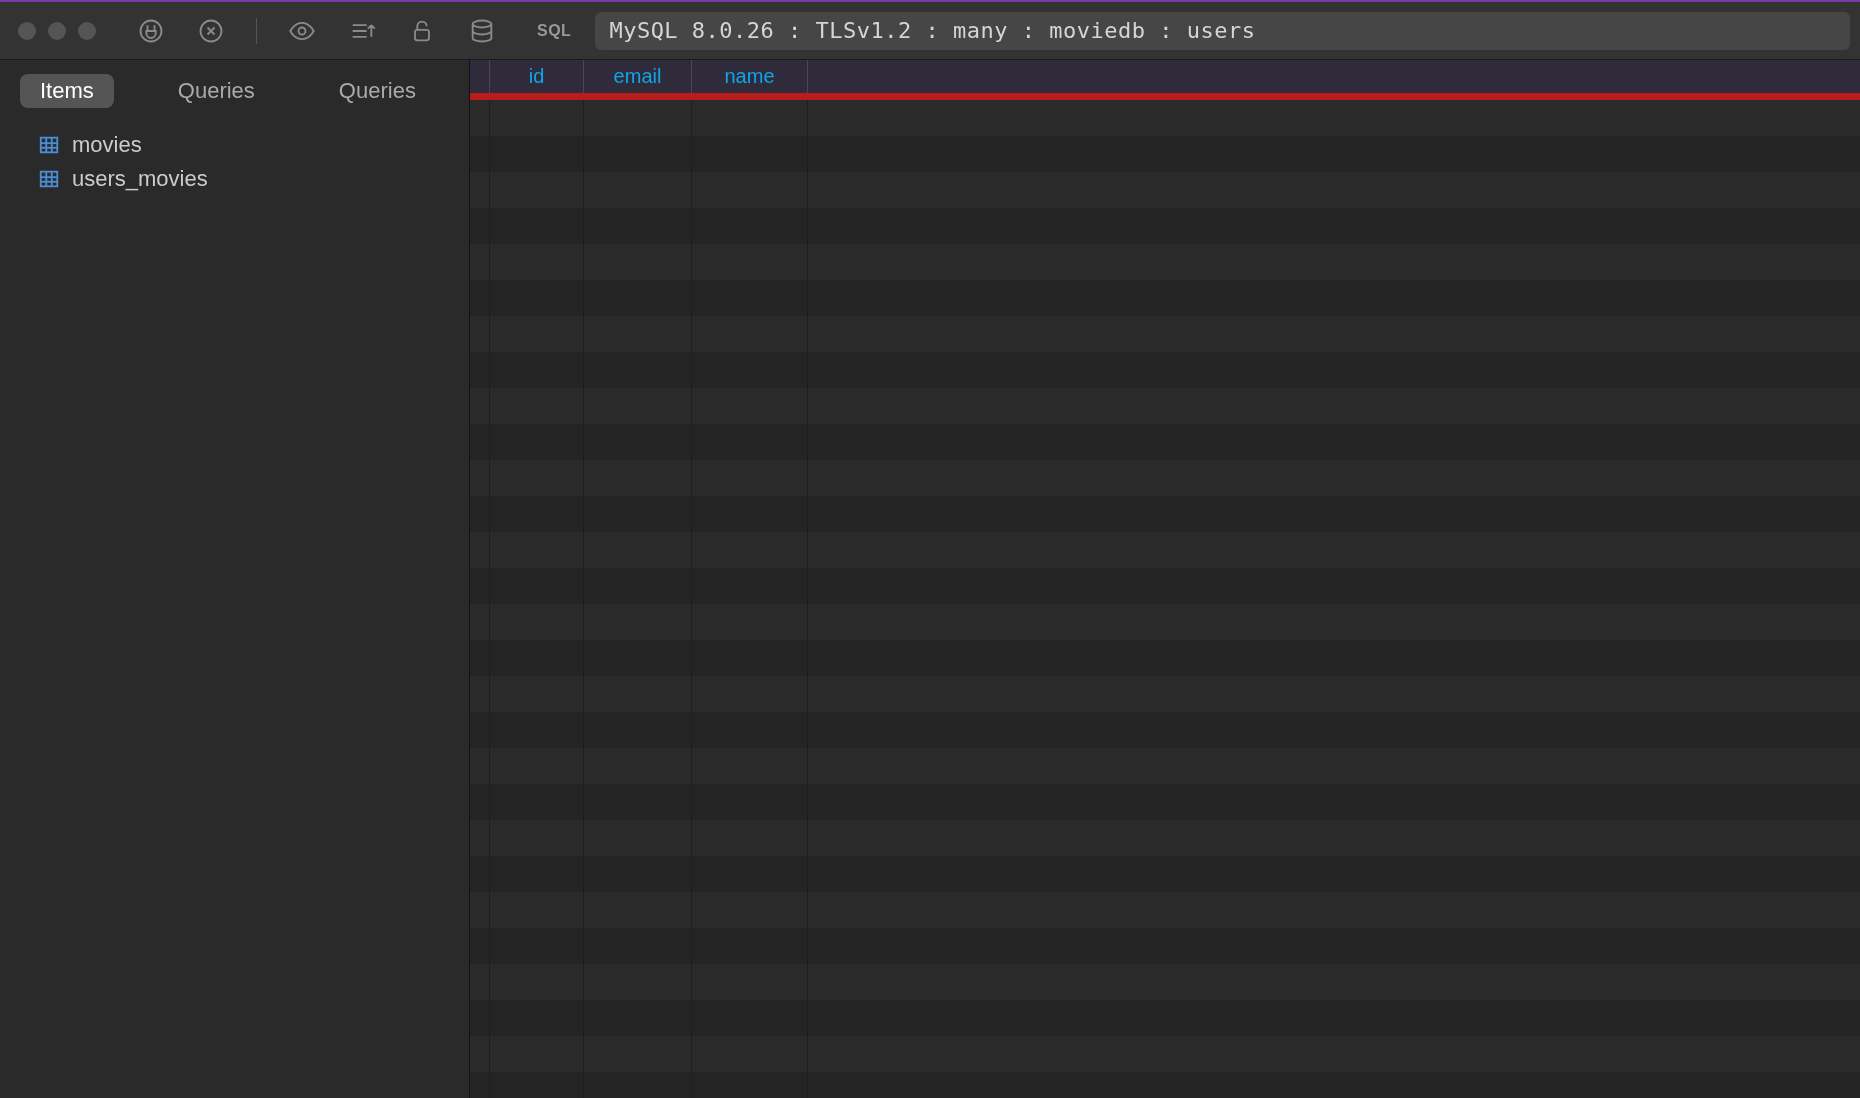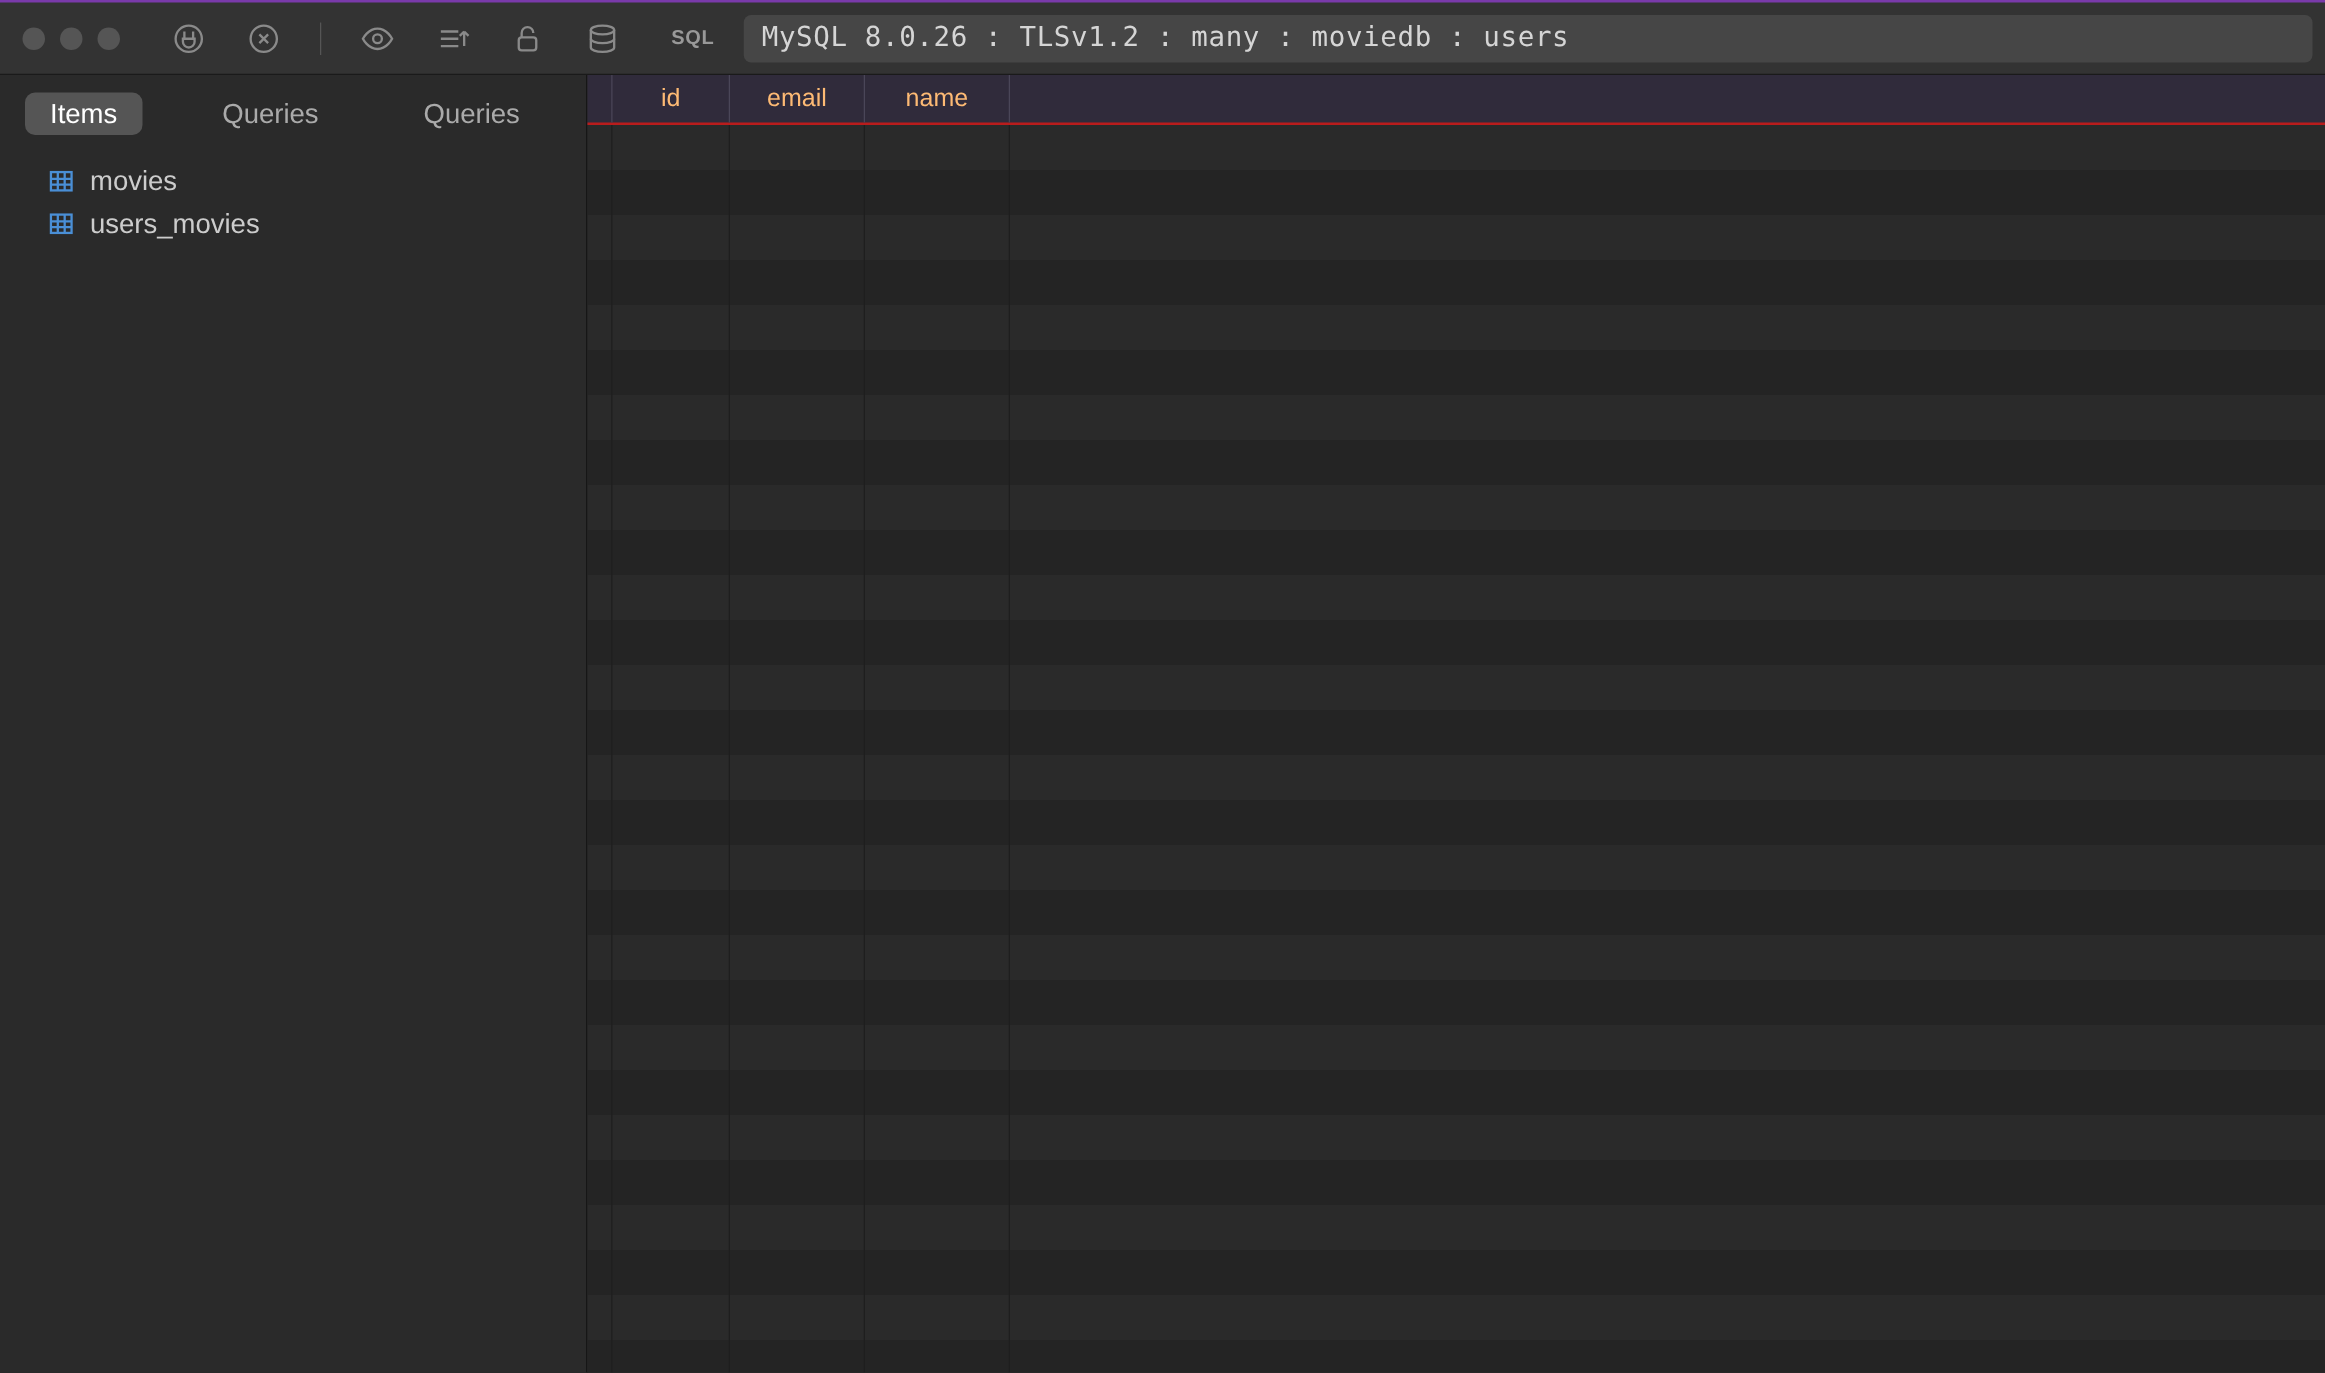--- a/index.html
+++ b/index.html
@@ -48,21 +48,21 @@
   .chev svg { width:16px; height:16px; stroke:#ccc; fill:none; stroke-width:2;}
   .tree-children { }
   .tree-item { display:flex; align-items:center; gap:12px; padding: 4px 0 4px 38px; cursor:pointer; height:34px;}
   .tree-item.selected { background:#4a4a4a; }
   .table-icon { width:22px; height:22px; display:inline-flex; }
   .table-icon svg { width:22px; height:22px; }
 
   .content { flex:1; background:#2a2a2a; display:flex; flex-direction:column; }
   .grid-header {
     height:40px; background:#302b3b; display:flex; align-items:stretch;
-    border-bottom:2px solid #b91c1c; color:#fdba74; font-size:20px;
+    border-bottom:7px solid #b91c1c; color:#0ea5e9; font-size:20px;
   }
   .gh-cell { display:flex; align-items:center; justify-content:center; border-right:1px solid #4a4658;}
   .gh-cell.blank { border-right:1px solid #4a4658;}
   .grid-body { flex:1; overflow:hidden; }
   .grid-row { height:36px; display:flex; }
   .grid-row:nth-child(odd){ background:#2a2a2a; }
   .grid-row:nth-child(even){ background:#242424; }
   .gc { border-right:1px solid #1e1e1e; }
 </style>
 </head>

